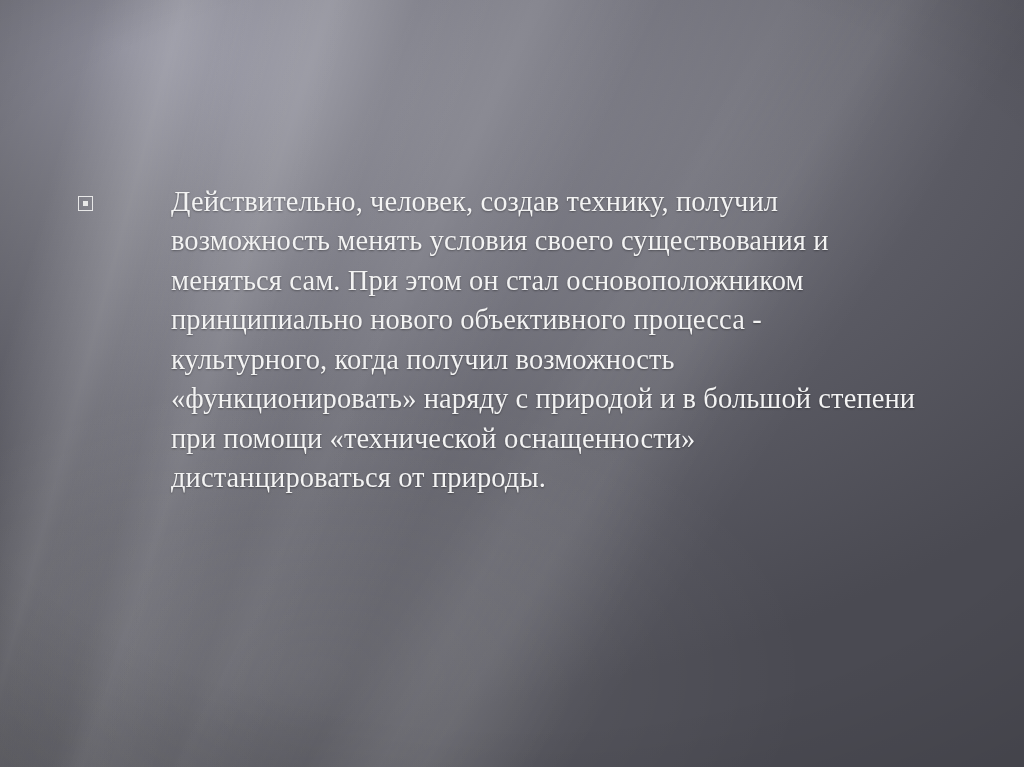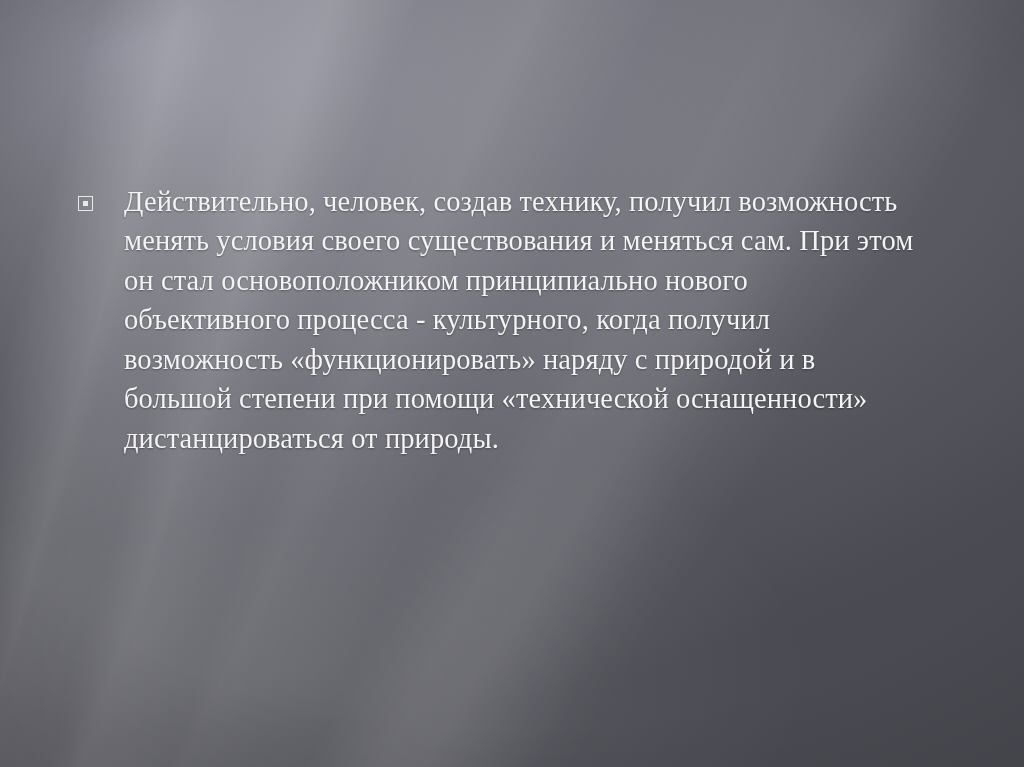--- a/index.html
+++ b/index.html
@@ -107,20 +107,21 @@
     height: 5px;
     background: #e8e8e8;
   }
   .bullet-text {
     flex: 1 1 auto;
     color: #f3f3f3;
     font-size: 28.5px;
     line-height: 1.385;
     letter-spacing: 0.1px;
     text-shadow: 0 1px 2px rgba(0,0,0,0.35);
+    margin-left: 47px;
   }
 </style>
 </head>
 <body>
 
 <div class="slide">
   <div class="sheen-a"></div>
   <div class="sheen-b"></div>
   <div class="sheen-c"></div>
   <div class="vignette"></div>

